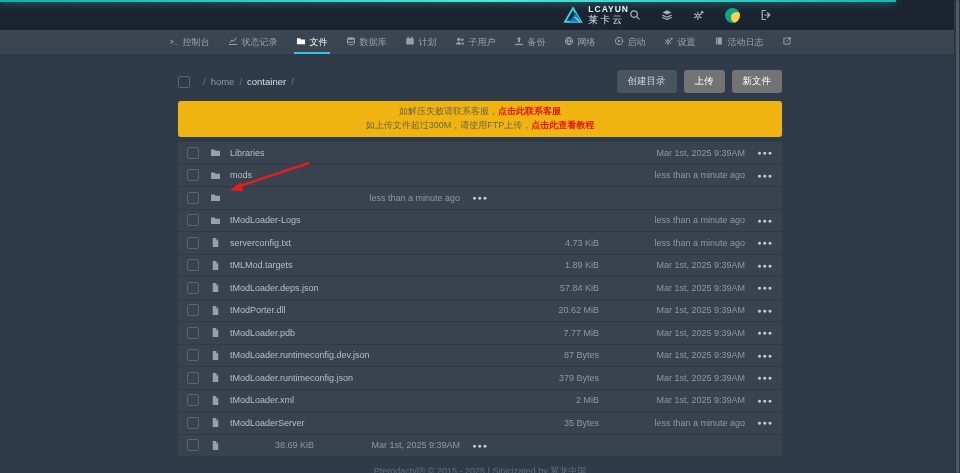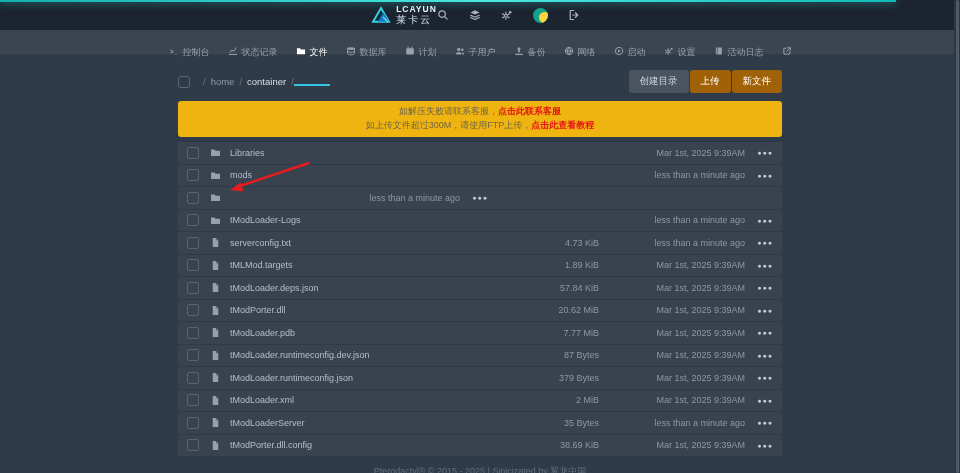--- a/index.html
+++ b/index.html
@@ -4,55 +4,55 @@
 <style>
   html,body{margin:0;padding:0;background:#1a222d}
   .page{position:relative;width:960px;height:473px;background:#303b49;overflow:hidden;
         font-family:"Liberation Sans",sans-serif}
   
   .topline{position:absolute;top:0;left:0;height:2px;width:896px;z-index:9;
     background:linear-gradient(90deg,#0fb0ae,#47e9e0 55%,#12b9ba);
     box-shadow:0 0 9px rgba(64,232,222,.85)}
   
   .topbar{height:30px;background:#1b2430;display:flex;align-items:center;justify-content:center}
-  .tb-inner{width:604px;display:flex;align-items:center;justify-content:center}
+  .tb-inner{width:604px;display:flex;align-items:center;justify-content:flex-end}
   .brand{display:flex;align-items:center;gap:4px;cursor:pointer}
   .brand svg{width:22px;height:20px}
   .brand-col{display:flex;flex-direction:column;line-height:1}
   .brand-name{color:#eaf5f7;font-size:8.5px;font-weight:bold;letter-spacing:1px}
   .brand-sub{color:#cfe3e6;font-size:10px;letter-spacing:2px;margin-top:1px}
   .hicons{display:flex;align-items:center;gap:20px;padding-right:10px}
   .hicon{color:#aab3bd;display:flex}
   .hicon svg{width:12px;height:12px}
   .avatar{width:15px;height:15px;border-radius:50%;background:#0fa38d;position:relative;
           overflow:hidden;cursor:pointer}
   .avatar-moon{position:absolute;width:11px;height:11px;border-radius:50%;background:#ffd23e;
           left:6px;top:4px}
   
   .navbar{height:24px;background:#3b4551;display:flex;justify-content:center}
   .nav-inner{display:flex;align-items:stretch}
-  .tab{display:flex;gap:4px;color:#97a1ac;font-size:9px;padding:16px 9px;
+  .tab{display:flex;align-items:center;gap:4px;color:#97a1ac;font-size:9px;padding:0 9px;
        height:24px;position:relative;cursor:pointer;white-space:nowrap}
   .tab svg{width:10px;height:10px}
   .tab.active{color:#fff}
   .tab.active::after{content:"";position:absolute;left:7px;right:7px;bottom:0;height:2px;background:#36c4e3}
   
   .content{width:604px;margin:0 auto;position:relative}
   .toolbar{margin-top:16px;display:flex;align-items:center}
   .cb{width:10px;height:10px;border:1px solid #59646f;border-radius:2px;display:inline-block;
       flex:none;cursor:pointer}
   .crumbs{margin-left:13px;font-size:9.5px;display:flex;gap:5px;align-items:center}
   .bsep{color:#6b7683}
   .crumb-link{color:#8e98a4;cursor:pointer}
   .crumb-current{color:#d9dfe5;cursor:pointer}
-  .tbtns{margin-left:auto;display:flex;gap:1px}
+  .tbtns{margin-left:auto;display:flex;gap:7px}
   .btn{font-size:9.5px;padding:5px 11px;border-radius:3px;border:none;cursor:pointer;
        font-family:inherit;color:#fff}
   .btn.gray{background:#49545f;color:#ccd3da}
-  .btn.blue{background:#a16207}
+  .btn.blue{background:#737373}
   
   .banner{margin-top:8px;background:#f0b411;border-radius:3px;text-align:center;
           padding:4px 16px 5px;font-size:9px;line-height:13.5px}
   .banner .plain{color:#6e6747}
   .banner .blink{color:#e31414;font-weight:bold;cursor:pointer}
   
   .list{margin-top:5px}
   .row{display:flex;align-items:center;height:21.5px;background:#39434f;
        border-bottom:1px solid #2f3947;padding:0 9px;cursor:default}
   .row .cb{margin-right:11px}
@@ -403,21 +403,20 @@
     <span class="fmenu">●●●</span>
   </div>
         <div class="row">
     <span class="cb"></span>
     <span class="ficon">
             <svg viewBox="0 0 16 16">
               <path d="M4 1.5h5.3L12 4.2V14.5H4z" fill="currentColor"></path>
               <path d="M9.3 1.5v2.7H12" fill="none" stroke="#39434f" stroke-width="1"></path>
             </svg>
           </span>
-    <span class="fname">tModPorter.dll.config</span>
     <span class="fsize">38.69 KiB</span>
     <span class="fdate">Mar 1st, 2025 9:39AM</span>
     <span class="fmenu">●●●</span>
   </div>
       </div>
   </div>
 
   <svg class="arrow" width="960" height="473">
     <line x1="309" y1="163" x2="240" y2="186" stroke="#e81c1c" stroke-width="2.4"></line>
     <polygon points="230,190 240.5,182.6 243.5,191.4" fill="#e81c1c"></polygon>

